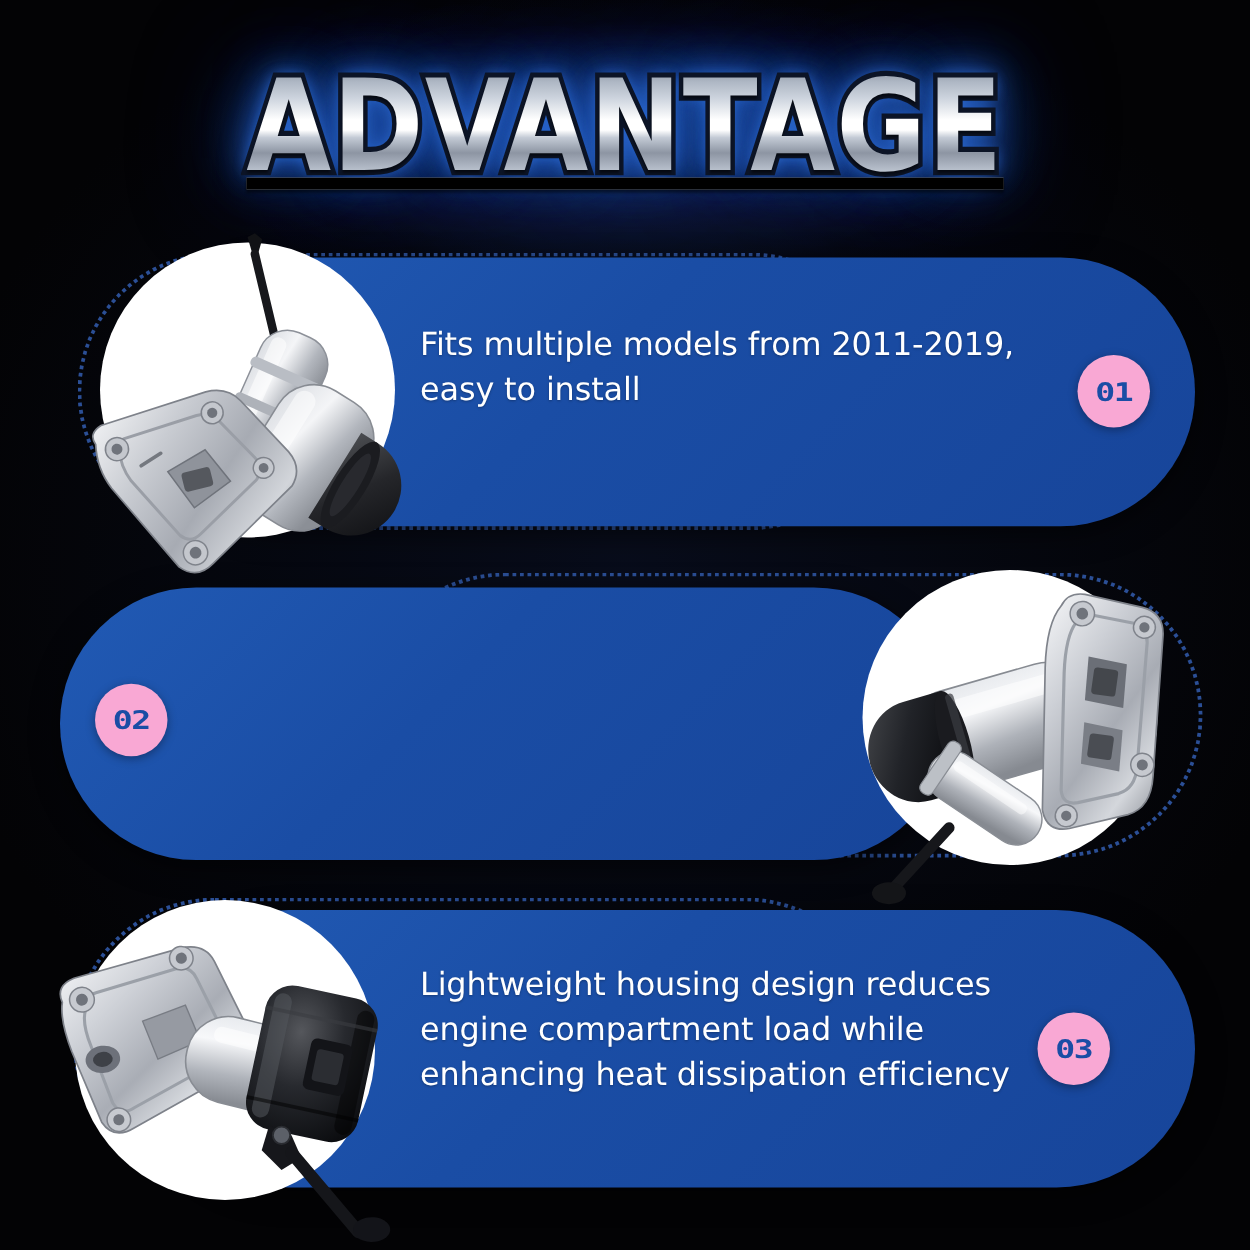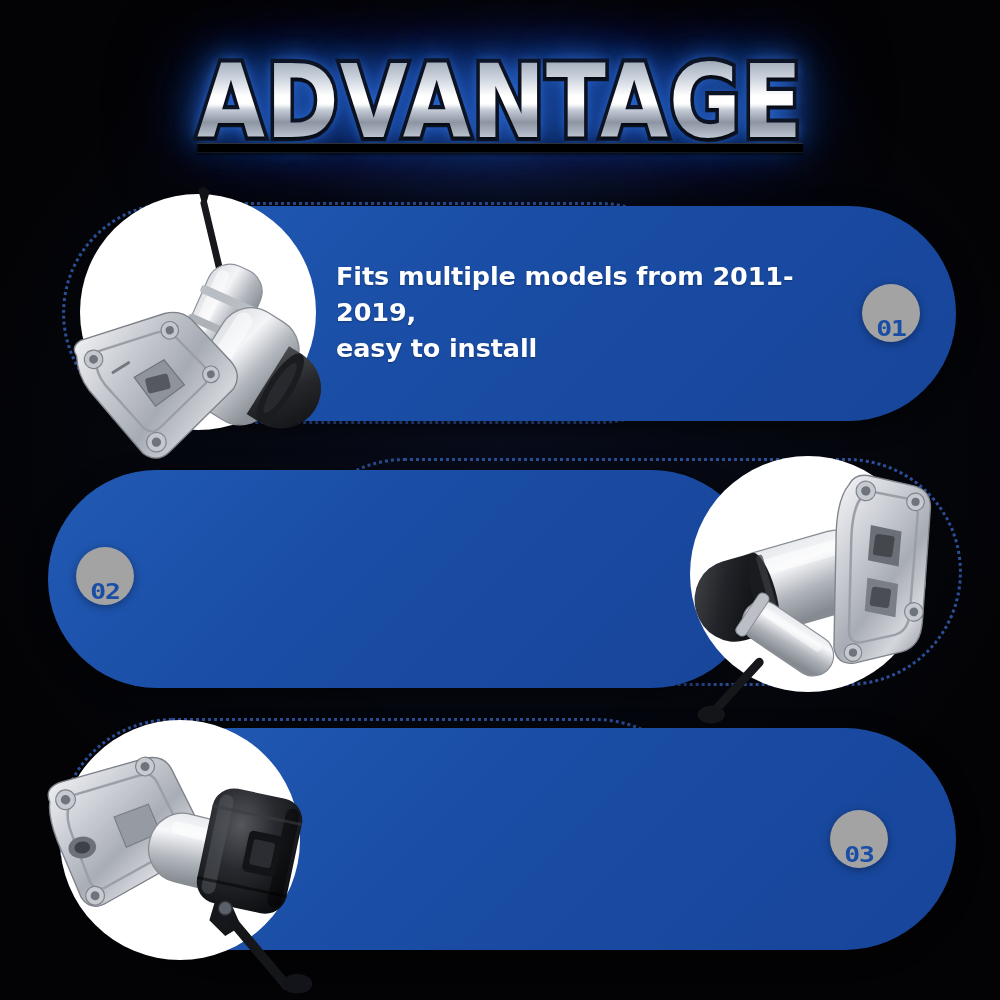--- a/index.html
+++ b/index.html
@@ -128,36 +128,36 @@
   #row-3 .photo-circle { left:60px;  top:12px; width:240px; height:240px; }
 
   .photo-circle svg { position:absolute; left:-14%; top:-10%; width:128%; height:124%; overflow:visible; }
 
   
   .pill-text {
     position:absolute; z-index:4;
     color:#ffffff;
     font-family:"DejaVu Sans", sans-serif;
     font-size:25.5px;
-    font-weight:700;
+    font-weight:400;
     line-height:1.42;
     letter-spacing:-0.1px;
     white-space:pre-line;
     text-shadow:0 1px 2px rgba(0,0,0,0.30);
   }
   #row-1 .pill-text { left:336px; top:70px;  width:520px; }
   #row-2 .pill-text { left:163px; top:62px;  width:500px; }
   #row-3 .pill-text { left:336px; top:62px;  width:530px; }
 
   
   .num-badge {
     position:absolute; z-index:5;
     width:58px; height:58px; border-radius:50%;
-    background:#a3a3a3;
-    display:flex; align-items:flex-end; justify-content:center;
+    background:#f9a8d4;
+    display:flex; align-items:center; justify-content:center;
     box-shadow:0 2px 8px rgba(0,0,0,0.35);
   }
   .num-badge span {
     font-family:"DejaVu Sans Mono", monospace;
     font-size:25px;
     font-weight:700;
     color:#1a4da5;
     letter-spacing:-1px;
     transform:scaleX(1.06) scaleY(0.82);
     line-height:1;
@@ -390,17 +390,20 @@
         <path d="M174 192 L266 192" stroke="#000000" stroke-width="3" opacity="0.5"></path>
       </g>
 
       <path d="M186 206 L204 214 L212 232 L196 242 L180 226 Z" fill="#16171b"></path>
       <path d="M204 228 L258 292" stroke="#15161a" stroke-width="10" stroke-linecap="round"></path>
       <path d="M254 288 a15 10 0 1 1 14 12 a15 10 0 0 1 -14 -12 z" fill="#131419"></path>
       <circle cx="196" cy="214" r="7" fill="#5c6068" stroke="#2a2c31" stroke-width="1.5"></circle>
     </svg>
   </div>
 
+  <div class="pill-text">Lightweight housing design reduces
+engine compartment load while
+enhancing heat dissipation efficiency</div>
 
   <div class="num-badge">
     <span>03</span>
   </div>
 </div>
 
 </body></html>

